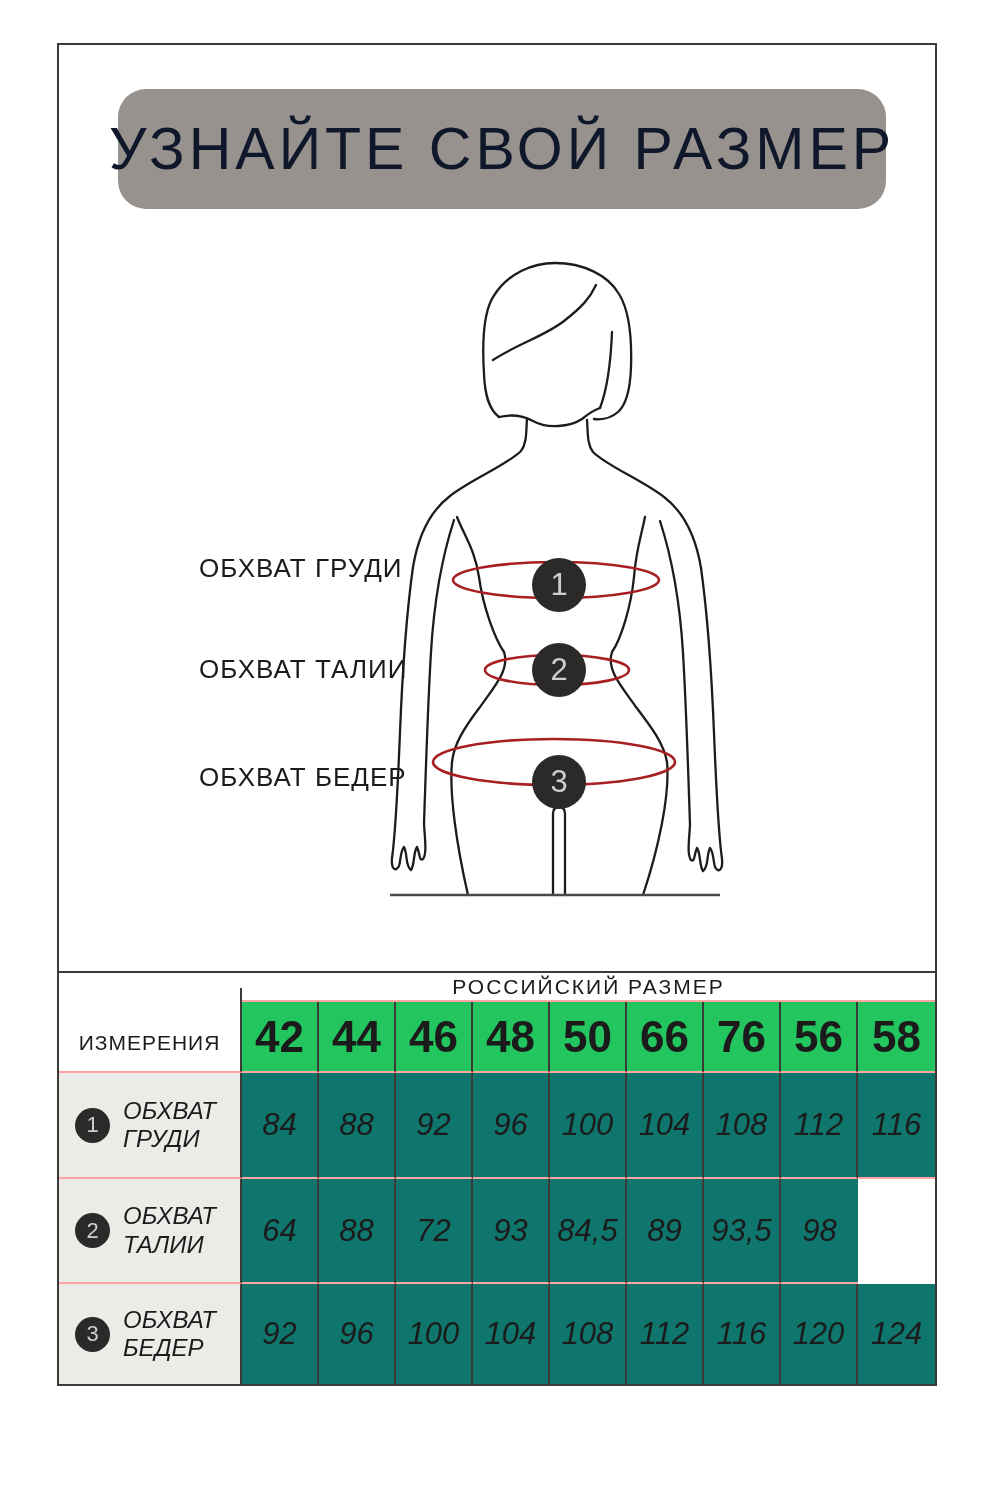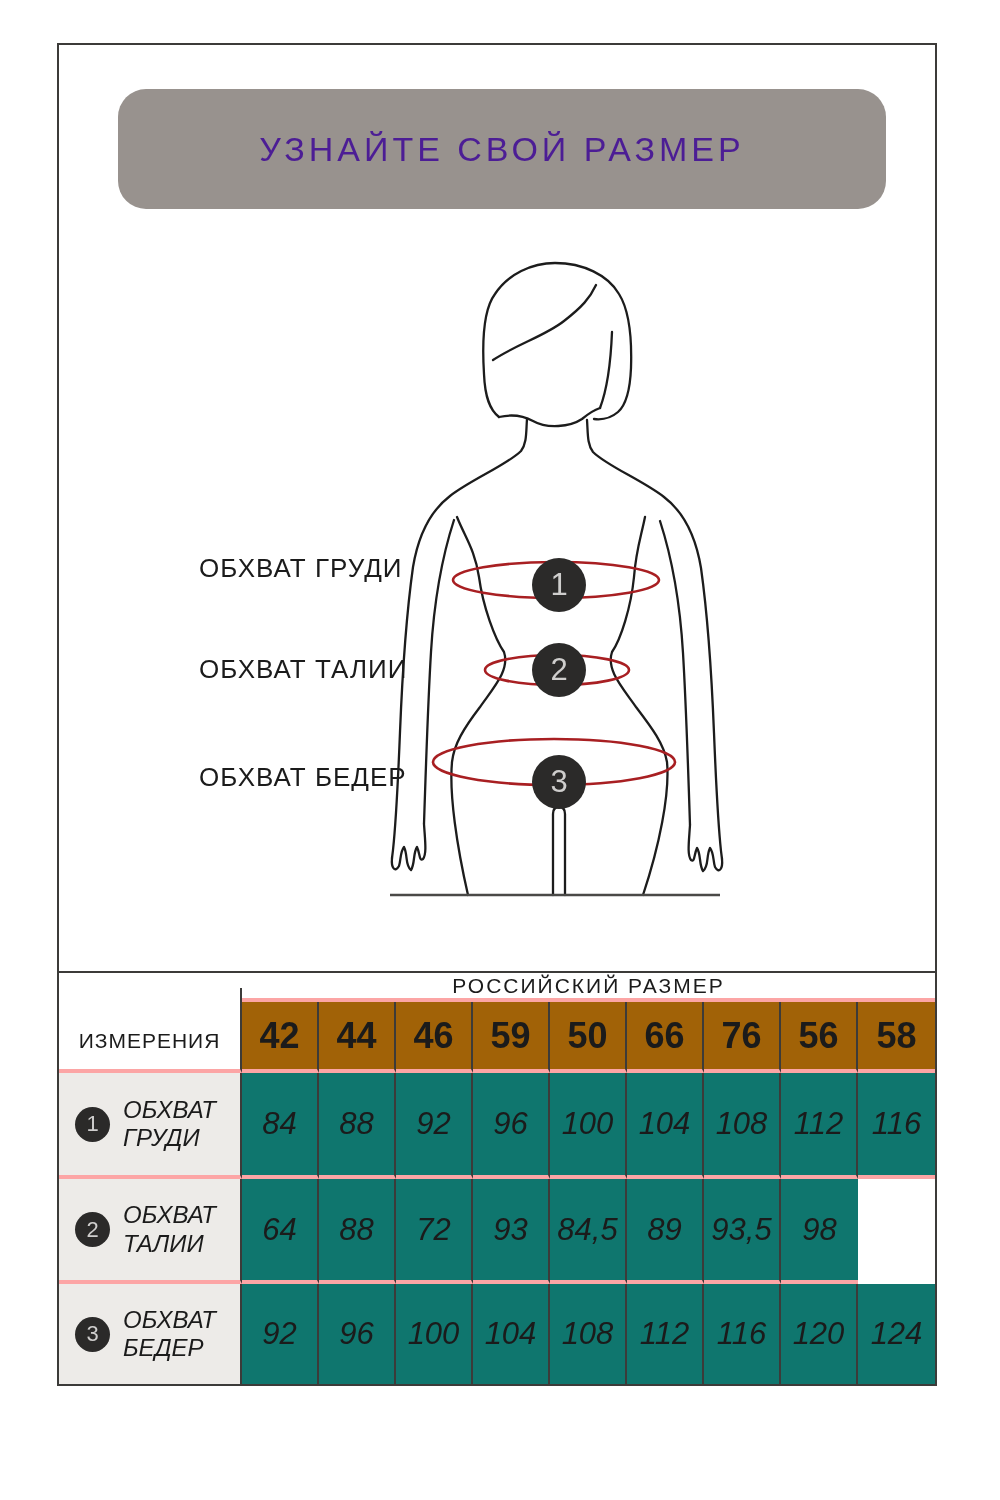--- a/index.html
+++ b/index.html
@@ -2,37 +2,37 @@
 <html><head>
 <meta charset="utf-8">
 <style>
   html,body{margin:0;padding:0;background:#ffffff;}
   .page{position:relative;width:1000px;height:1500px;background:#ffffff;
         font-family:"Liberation Sans","DejaVu Sans",sans-serif;color:#1b1b1b;overflow:hidden;}
   .frame{position:absolute;left:57px;top:43px;width:880px;height:1343px;
          border:2px solid #3c3b39;box-sizing:border-box;background:#ffffff;}
   .title-box{position:absolute;left:59px;top:44px;width:768px;height:120px;
              background:#98928e;border-radius:28px;display:flex;align-items:center;justify-content:center;}
-  .title-box span{color:#4c1d95;font-size:34px;letter-spacing:4px;white-space:nowrap;}
+  .title-box span{color:#0f172a;font-size:59px;letter-spacing:4px;white-space:nowrap;}
   .measure-label{position:absolute;left:140px;font-size:26px;letter-spacing:1px;color:#1b1b1b;white-space:nowrap;}
   .fig-svg{position:absolute;left:313px;top:202px;width:360px;height:660px;}
   .marker{position:absolute;width:54px;height:54px;border-radius:50%;background:#2b2a29;
           color:#cfcecd;display:flex;align-items:center;justify-content:center;font-size:31px;}
   
   .size-table{position:absolute;left:0;right:0;bottom:0;height:413px;border-top:2px solid #3c3b39;
               box-sizing:border-box;display:grid;grid-template-columns:183px repeat(9,1fr);
               grid-template-rows:29px 71px 106px 105px auto;background:#ffffff;}
-  .cell{border-right:2px solid #3c3b39;border-bottom:4px solid #fca5a5;box-sizing:border-box;
+  .cell{border-right:2px solid #3c3b39;border-bottom:2px solid #fca5a5;box-sizing:border-box;
         display:flex;align-items:center;justify-content:center;}
   .cell.last-col{border-right:none;}
   .cell.last-row{border-bottom:none;}
   .c-measure{grid-column:1;grid-row:1/3;align-items:flex-end;padding-bottom:16px;
              font-size:21px;letter-spacing:1px;background:#ffffff;margin-top:15px;}
   .c-group{grid-column:2/11;grid-row:1;border-right:none;font-size:21px;letter-spacing:2px;background:#ffffff;}
-  .c-size{grid-row:2;font-weight:bold;font-size:36px;background:#a16207;}
+  .c-size{grid-row:2;font-weight:bold;font-size:44px;background:#22c55e;}
   .c-rowlabel{grid-column:1;justify-content:flex-start;padding-left:16px;background:#edebe8;}
   .c-val{font-style:italic;font-size:31px;background:#0f766e;}
   .row-num{width:35px;height:35px;border-radius:50%;background:#2b2a29;color:#cfcecd;
            flex:none;display:flex;align-items:center;justify-content:center;font-size:22px;margin-right:13px;}
   .row-label-text{font-style:italic;font-size:24px;line-height:1.18;width:112px;text-align:left;}
 </style>
 </head>
 <body>
 
 <div class="page">
@@ -103,21 +103,21 @@
       <span>3</span>
     </div>
 
     <div class="size-table">
       <div class="cell c-measure">ИЗМЕРЕНИЯ</div>
       <div class="cell c-group last-col">РОССИЙСКИЙ РАЗМЕР</div>
 
       <div class="cell c-size">42</div>
       <div class="cell c-size">44</div>
       <div class="cell c-size">46</div>
-      <div class="cell c-size">59</div>
+      <div class="cell c-size">48</div>
       <div class="cell c-size">50</div>
       <div class="cell c-size">66</div>
       <div class="cell c-size">76</div>
       <div class="cell c-size">56</div>
       <div class="cell c-size last-col">58</div>
 
       <div class="cell c-rowlabel">
         <span class="row-num">1</span>
         <span class="row-label-text">ОБХВАТ ГРУДИ</span>
       </div>

